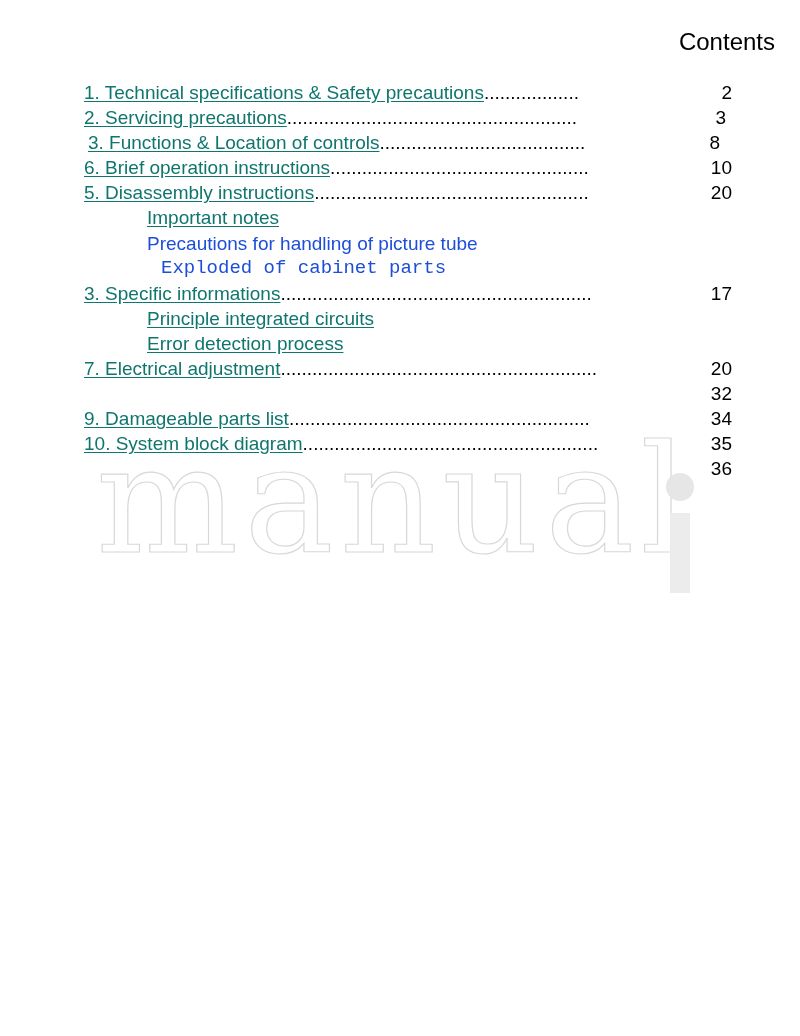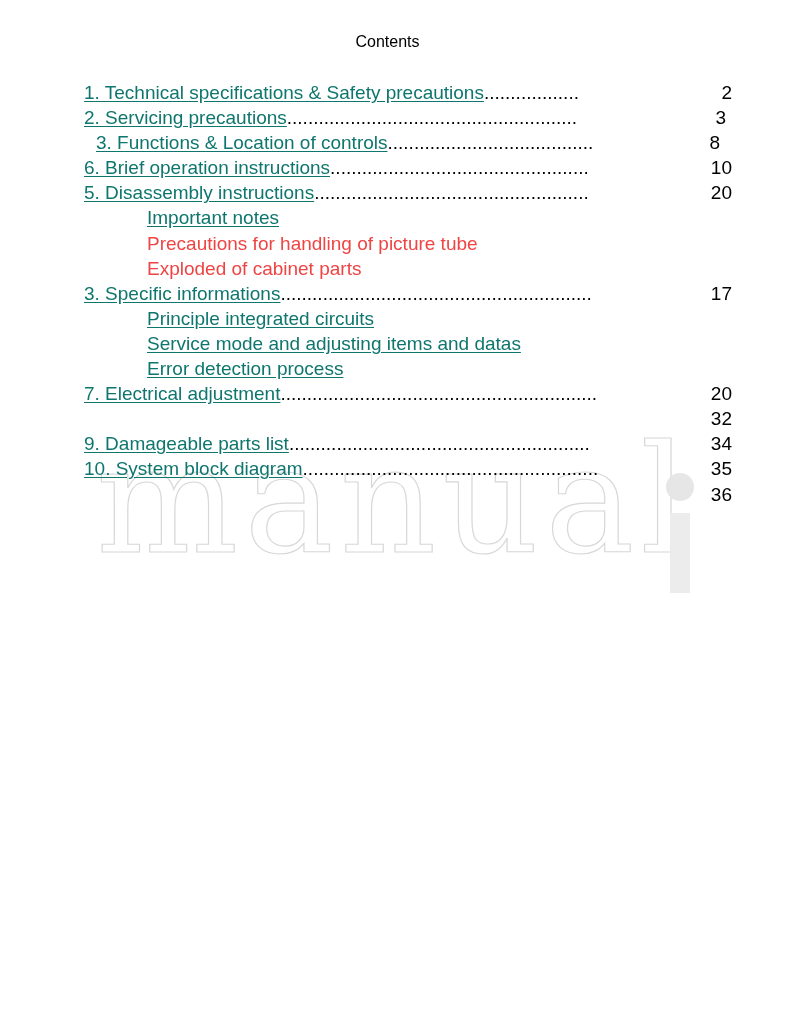--- a/index.html
+++ b/index.html
@@ -13,22 +13,22 @@
       position: relative;
       overflow: hidden;
       font-family: "Liberation Sans", sans-serif;
       color: #000000;
     }
     .page-title {
       position: absolute;
       top: 27px;
       left: 0;
       width: 775px;
-      text-align: center;
-      font-size: 16px;
+      text-align: right;
+      font-size: 24px;
       line-height: 30px;
     }
     .toc {
       position: absolute;
       top: 80px;
       left: 84px;
       width: 680px;
     }
     .toc-row {
       position: relative;
@@ -41,21 +41,21 @@
       position: absolute;
       top: 0;
     }
     .toc-link {
       color: #0f766e;
       text-decoration: underline;
       text-underline-offset: 2px;
       cursor: pointer;
     }
     .toc-plain {
-      color: #ef4444;
+      color: #1d4ed8;
     }
     .toc-dots {
       color: #000000;
       letter-spacing: 0px;
     }
     .toc-page {
       position: absolute;
       top: 0;
       right: 32px;
       color: #000000;
@@ -111,49 +111,46 @@
 <div class="toc">
   <div class="toc-row">
     <span class="entry" style="left:0px;"><a class="toc-link">1. Technical specifications &amp; Safety precautions</a><span class="toc-dots">..................</span></span>
     <span class="toc-page">2</span>
   </div>
   <div class="toc-row">
     <span class="entry" style="left:0px;"><a class="toc-link">2. Servicing precautions</a><span class="toc-dots">.......................................................</span></span>
     <span class="toc-page" style="right:38px;">3</span>
   </div>
   <div class="toc-row">
-    <span class="entry" style="left:12px;"><a class="toc-link">3. Functions &amp; Location of controls</a><span class="toc-dots">.......................................</span></span>
+    <span class="entry" style="left:4px;"><a class="toc-link">3. Functions &amp; Location of controls</a><span class="toc-dots">.......................................</span></span>
     <span class="toc-page" style="right:44px;">8</span>
   </div>
   <div class="toc-row">
     <span class="entry" style="left:0px;"><a class="toc-link">6. Brief operation instructions</a><span class="toc-dots">.................................................</span></span>
     <span class="toc-page">10</span>
   </div>
   <div class="toc-row">
     <span class="entry" style="left:0px;"><a class="toc-link">5. Disassembly instructions</a><span class="toc-dots">....................................................</span></span>
     <span class="toc-page">20</span>
   </div>
   <div class="toc-row">
     <span class="entry" style="left:63px;"><a class="toc-link">Important notes</a></span>
   </div>
   <div class="toc-row">
     <span class="entry" style="left:63px;"><span class="toc-plain">Precautions for handling of picture tube</span></span>
   </div>
   <div class="toc-row">
-    <span class="entry" style="left:63px;"><span class="toc-plain">Exploded of cabinet parts</span></span>
+    <span class="entry" style="left:77px;font-family:Liberation Mono, monospace;"><span class="toc-plain">Exploded of cabinet parts</span></span>
   </div>
   <div class="toc-row">
     <span class="entry" style="left:0px;"><a class="toc-link">3. Specific informations</a><span class="toc-dots">...........................................................</span></span>
     <span class="toc-page">17</span>
   </div>
   <div class="toc-row">
     <span class="entry" style="left:63px;"><a class="toc-link">Principle integrated circuits</a></span>
-  </div>
-  <div class="toc-row">
-    <span class="entry" style="left:63px;"><a class="toc-link">Service mode and adjusting items and datas</a></span>
   </div>
   <div class="toc-row">
     <span class="entry" style="left:63px;"><a class="toc-link">Error detection process</a></span>
   </div>
   <div class="toc-row">
     <span class="entry" style="left:0px;"><a class="toc-link">7. Electrical adjustment</a><span class="toc-dots">............................................................</span></span>
     <span class="toc-page">20</span>
   </div>
   <div class="toc-row">
     <span class="toc-page">32</span>

